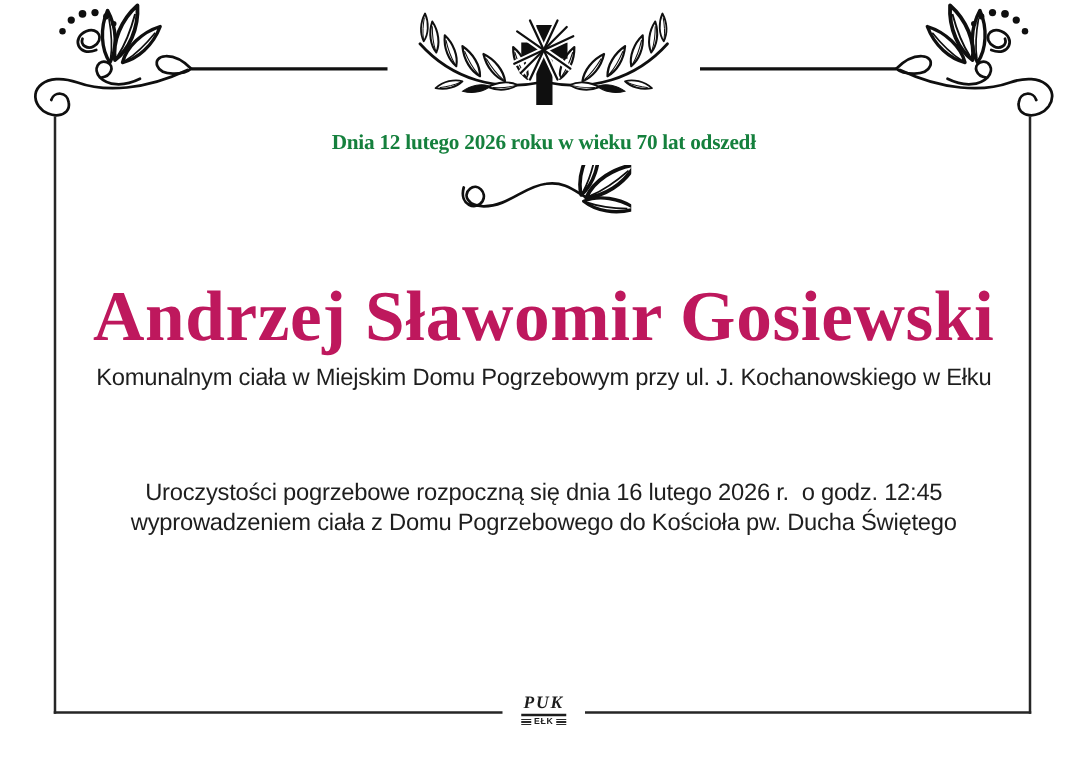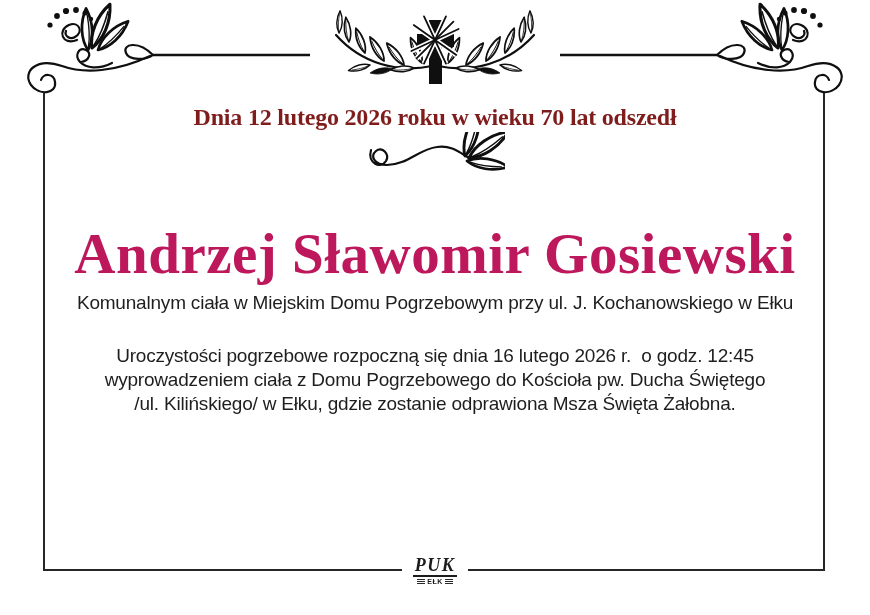--- a/index.html
+++ b/index.html
@@ -31,53 +31,53 @@
   .frame-left   { left: 43px;  top: 93px;  width: 2px;  height: 478px; }
   .frame-right  { left: 823px; top: 93px;  width: 2px;  height: 478px; }
   .frame-bottom-left  { left: 43px;  top: 569px; width: 359px; height: 2px; }
   .frame-bottom-right { left: 468px; top: 569px; width: 357px; height: 2px; }
 
   
   .date-line {
     position: absolute; top: 104px; left: 0; width: 100%;
     text-align: center;
     font-family: "Liberation Serif", serif;
-    font-weight: 700; font-size: 24px; letter-spacing: -0.2px;
-    color: #7f1d1d;
+    font-weight: 700; font-size: 17px; letter-spacing: -0.2px;
+    color: #15803d;
   }
   .deceased-name {
     position: absolute; top: 183px; left: 0; width: 100%;
     text-align: center;
     font-family: "Liberation Serif", serif;
     font-weight: 700; font-size: 57px; letter-spacing: 0.5px;
     line-height: 1.15;
     color: #be185d;
     white-space: nowrap;
   }
   .para {
     position: absolute; left: 0; width: 100%;
     text-align: center;
     font-size: 19px; line-height: 24px;
     color: #1e1e1e;
     letter-spacing: -0.2px;
   }
   .para-1 { top: 291px; }
-  .para-2 { top: 344px; }
+  .para-2 { top: 383px; }
   .para-3 { top: 459px; }
   .para .line { white-space: pre-wrap; }
 
   
   .footer-logo {
     position: absolute; top: 556px; left: 0; width: 100%;
     display: flex; flex-direction: column; align-items: center;
   }
   .logo-name {
     font-family: "Liberation Serif", serif;
     font-weight: 700; font-style: italic;
-    font-size: 18px; letter-spacing: 1.5px;
+    font-size: 14px; letter-spacing: 1.5px;
     color: #1c1c1c;
     border-bottom: 2px solid #1c1c1c;
     padding: 0 2px 0 2px;
     line-height: 1.05;
   }
   .logo-sub { display: flex; align-items: center; gap: 2px; margin-top: 1px; }
   .logo-bars {
     width: 8px; height: 5px;
     background: repeating-linear-gradient(to bottom, #2a2a2a 0 1px, transparent 1px 2px);
   }
@@ -180,21 +180,20 @@
 
   <h1 class="deceased-name">Andrzej Sławomir Gosiewski</h1>
 
   <main>
     <div class="para para-1">
       <div class="line">Komunalnym ciała w Miejskim Domu Pogrzebowym przy ul. J. Kochanowskiego w Ełku</div>
     </div>
     <div class="para para-2">
       <div class="line">Uroczystości pogrzebowe rozpoczną się dnia 16 lutego 2026 r.  o godz. 12:45</div>
       <div class="line">wyprowadzeniem ciała z Domu Pogrzebowego do Kościoła pw. Ducha Świętego</div>
-      <div class="line">/ul. Kilińskiego/ w Ełku, gdzie zostanie odprawiona Msza Święta Żałobna.</div>
     </div>
     <div class="para para-3">
     </div>
   </main>
 
   <div class="footer-logo">
     <div class="logo-name">PUK</div>
     <div class="logo-sub">
       <span class="logo-bars"></span>
       <span class="logo-city">EŁK</span>

